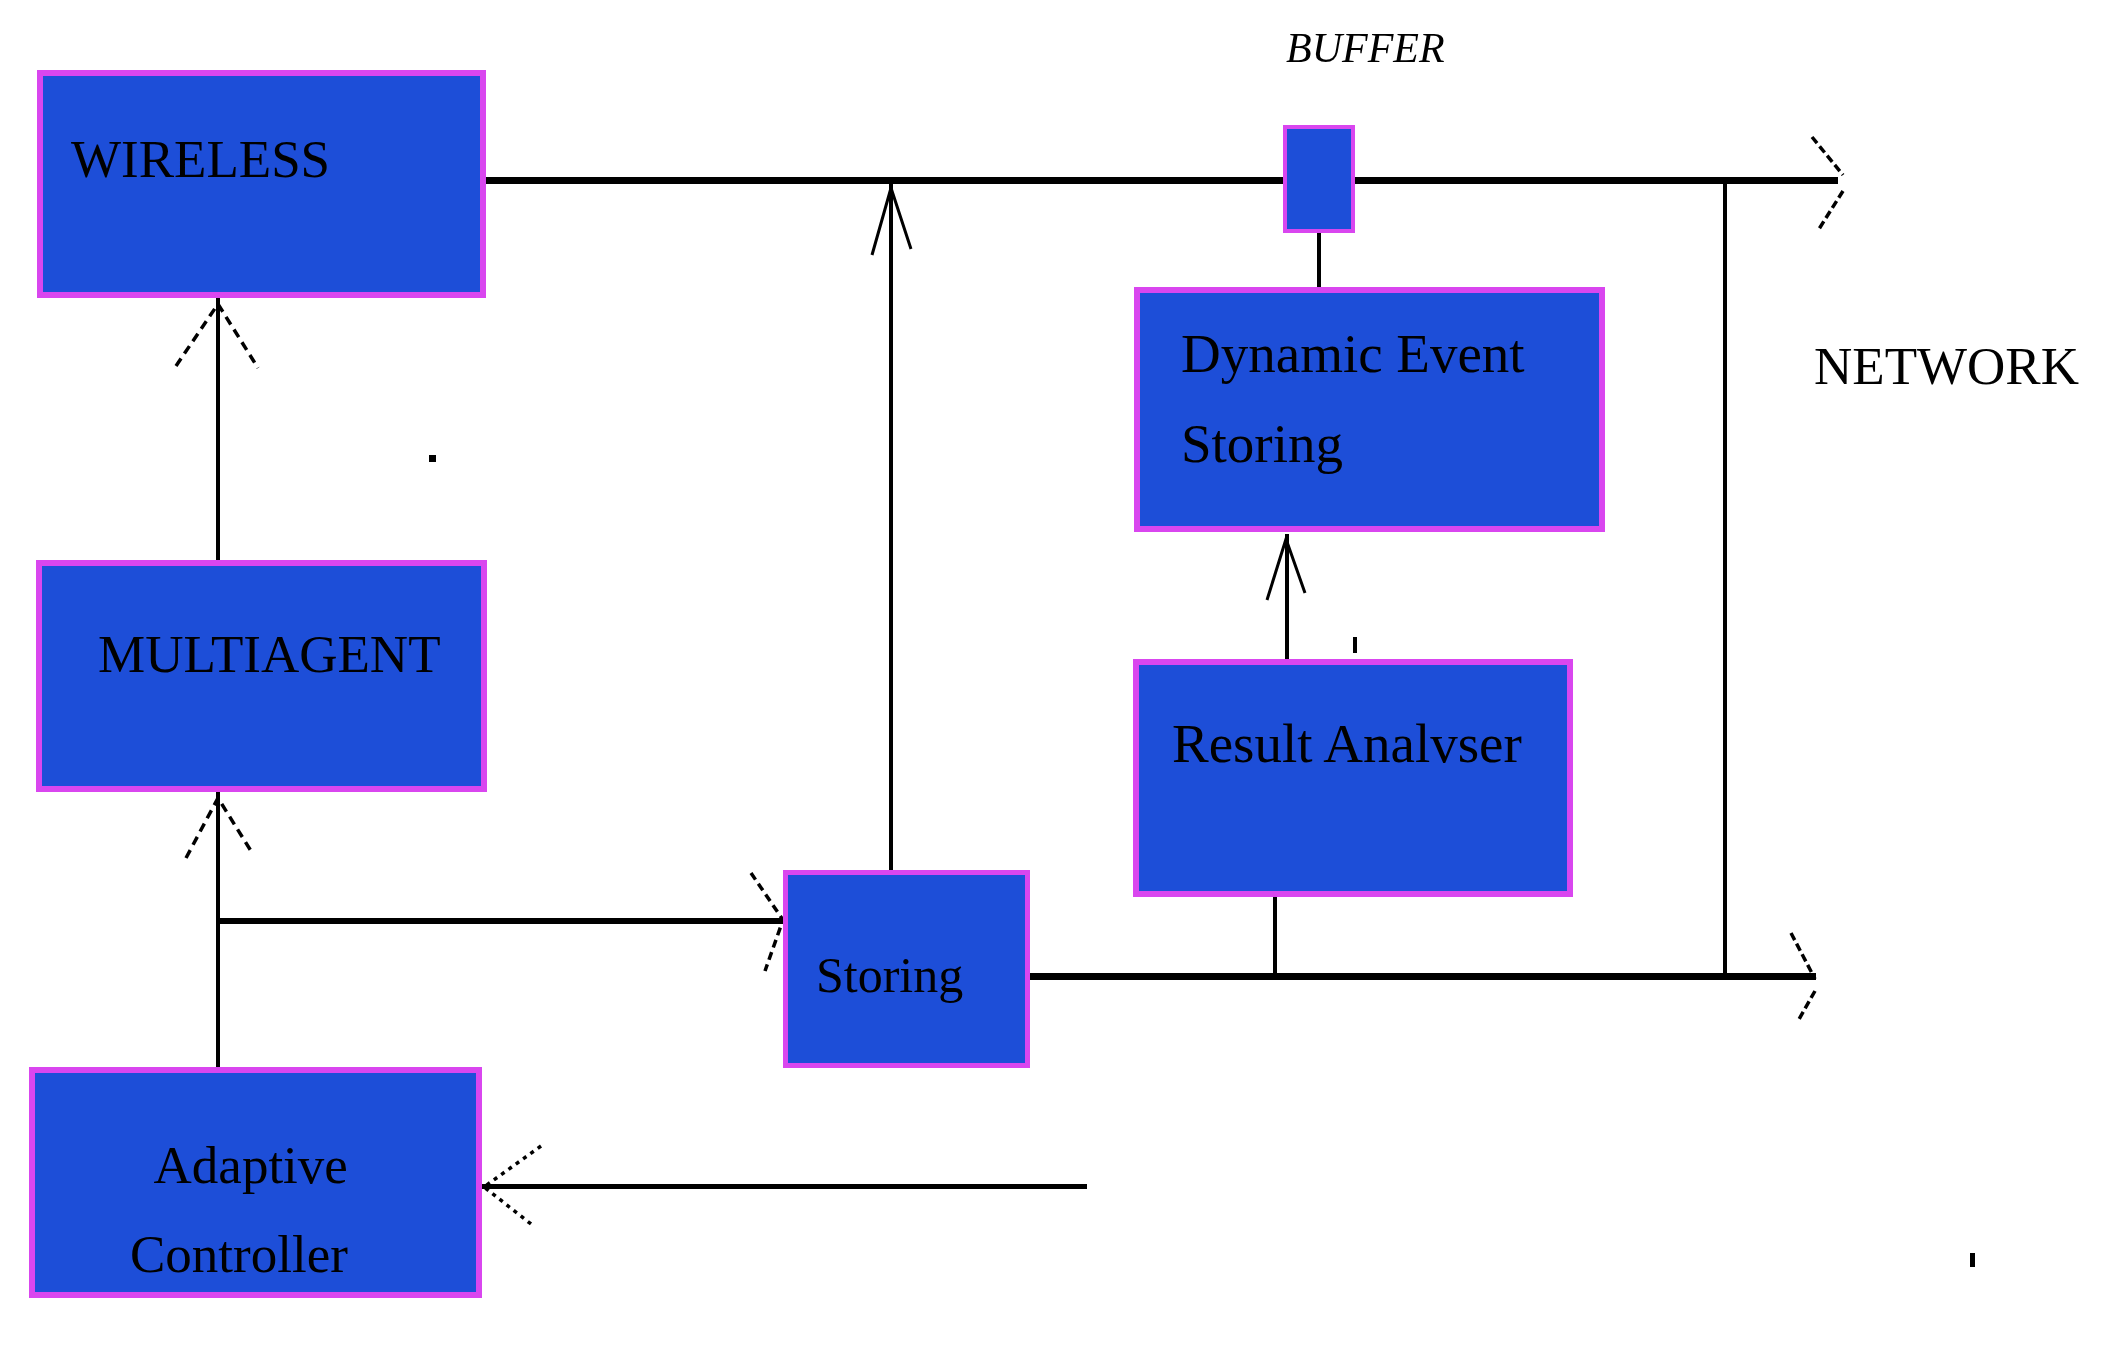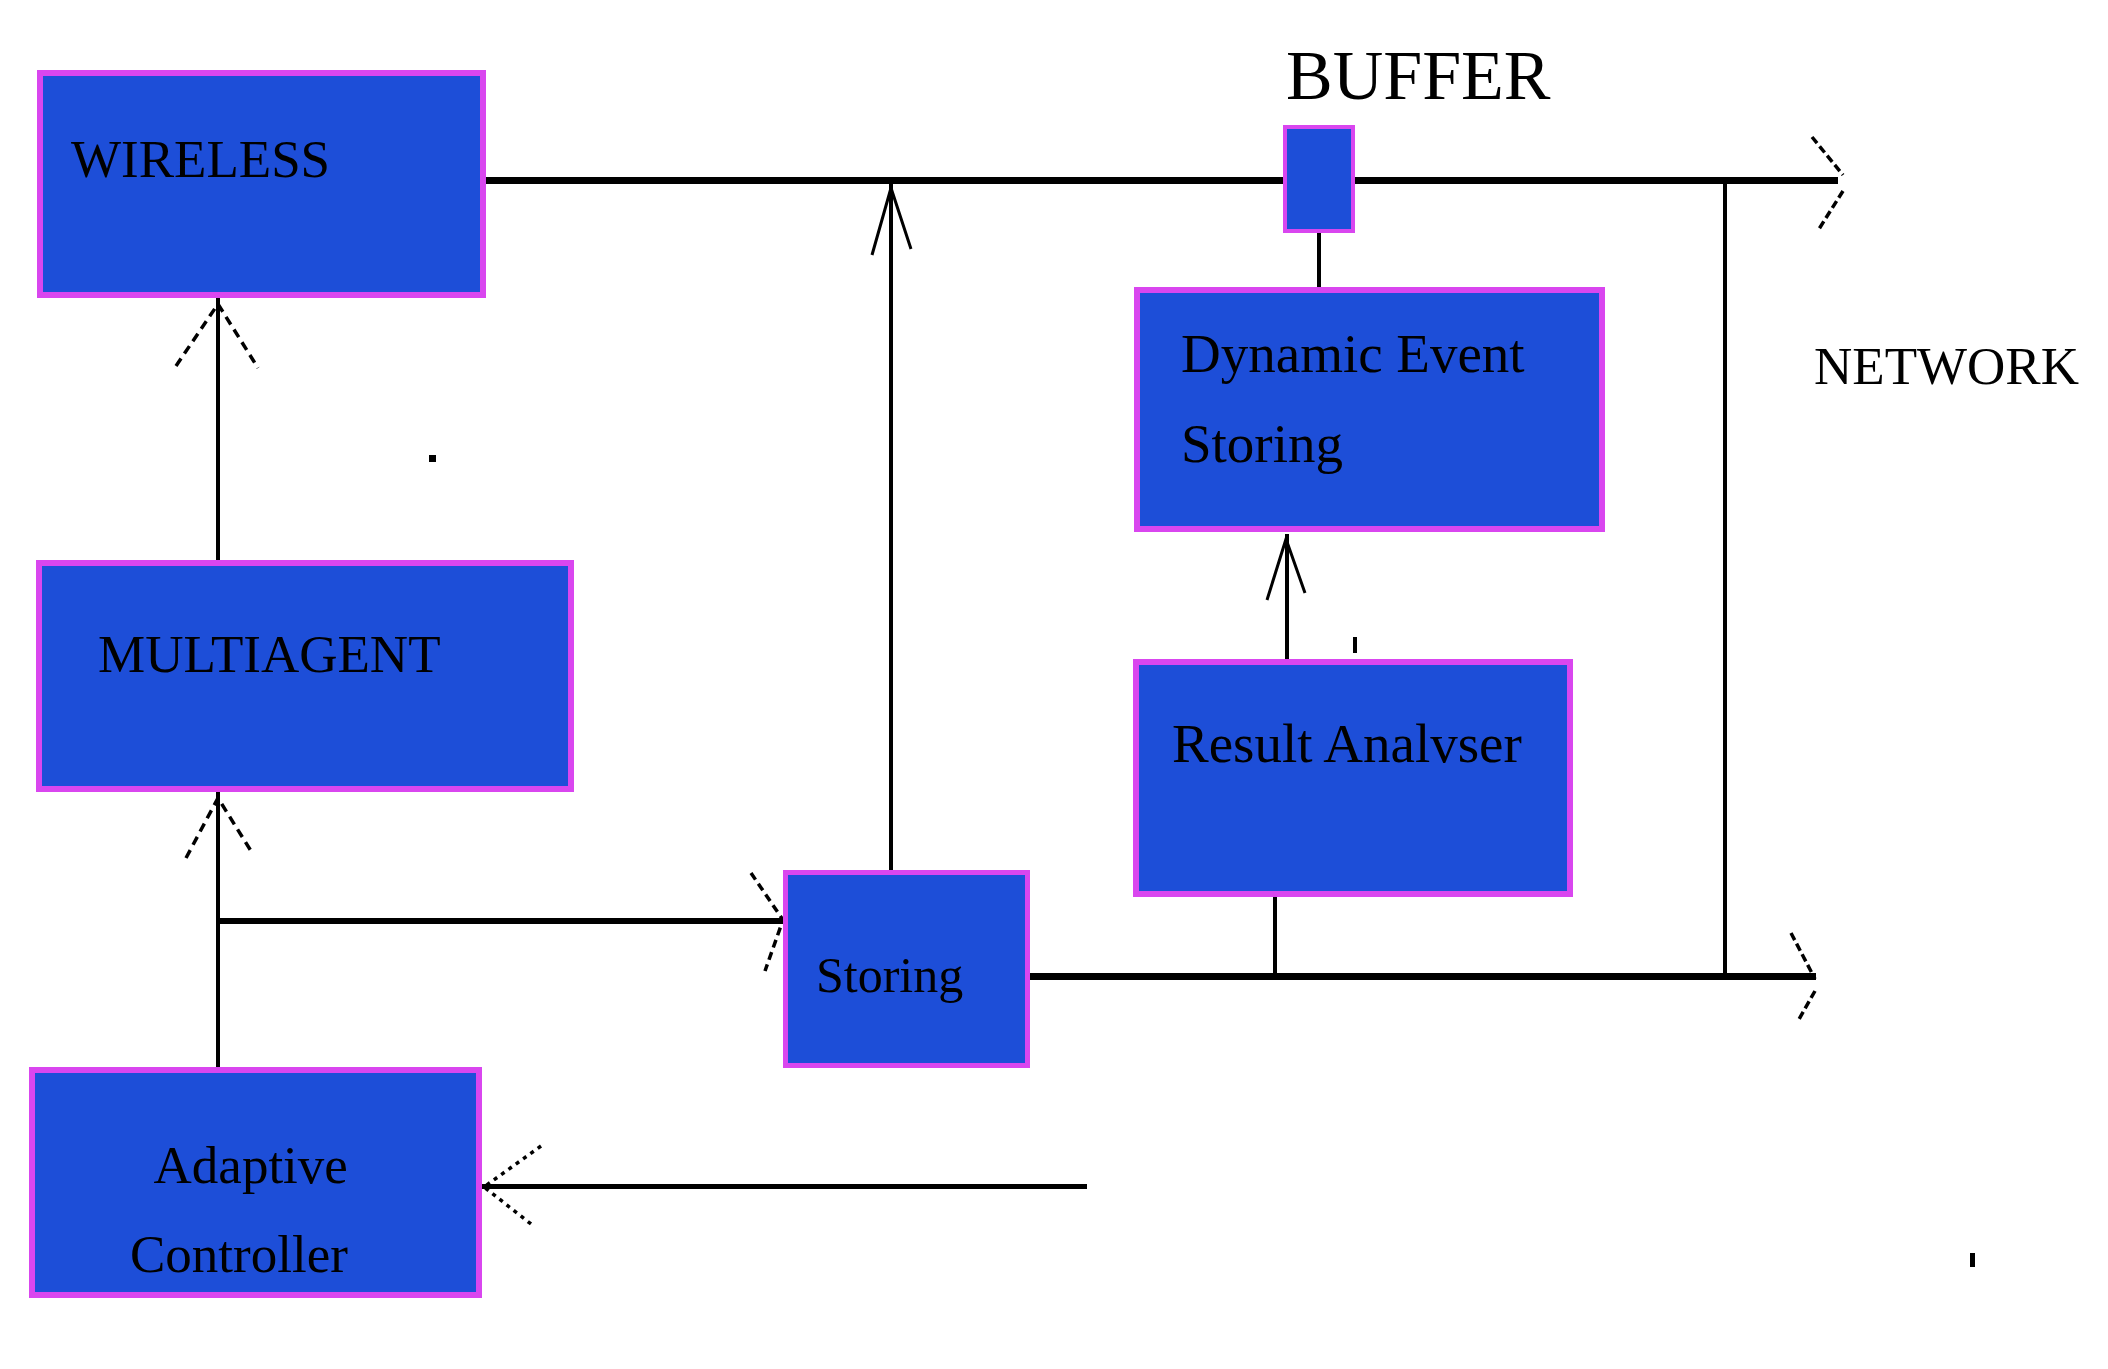--- a/index.html
+++ b/index.html
@@ -63,21 +63,21 @@
     <line x1="1791" y1="933" x2="1815" y2="979" stroke-width="3.5" stroke-dasharray="8 4"></line>
     <line x1="1815" y1="991" x2="1798" y2="1021" stroke-width="3.5" stroke-dasharray="8 4"></line>
   </svg>
 
   <div class="box" style="left:37px;top:70px;width:449px;height:228px;">
     <div class="txt" style="left:28px;top:40px;font-size:53px;line-height:86px;">
       <div>WIRELESS</div>
     </div>
   </div>
 
-  <div class="box" style="left:36px;top:560px;width:538px;height:232px;">
+  <div class="box" style="left:36px;top:560px;width:451px;height:232px;">
     <div class="txt" style="left:56px;top:58px;font-size:53px;line-height:60px;">MULTIAGENT</div>
   </div>
 
   <div class="box" style="left:29px;top:1067px;width:453px;height:231px;">
     <div class="txt" style="left:95px;top:48px;font-size:53px;line-height:89px;text-align:right;">
       <div>Adaptive</div>
       <div>Controller</div>
     </div>
   </div>
 
@@ -92,20 +92,20 @@
 
   <div class="box" style="left:1134px;top:287px;width:471px;height:245px;">
     <div class="txt" style="left:28px;top:16px;font-size:55px;line-height:90px;margin-left:13px;">
       <div>Dynamic Event</div>
       <div>Storing</div>
     </div>
   </div>
 
   <div class="box" style="left:1283px;top:125px;width:72px;height:108px;border-width:4px;"></div>
 
-  <div class="flabel" style="left:1286px;top:36px;font-size:70px;">BUFFER</div>
+  <div class="flabel" style="left:1286px;top:24px;font-size:42px;font-style:italic;">BUFFER</div>
   <div class="flabel" style="left:1814px;top:336px;font-size:53px;">NETWORK</div>
 
   <div class="mark" style="left:429px;top:455px;width:7px;height:7px;"></div>
   <div class="mark" style="left:1353px;top:637px;width:4px;height:16px;"></div>
   <div class="mark" style="left:1970px;top:1253px;width:5px;height:14px;"></div>
 
 </div>
 
 </body></html>

